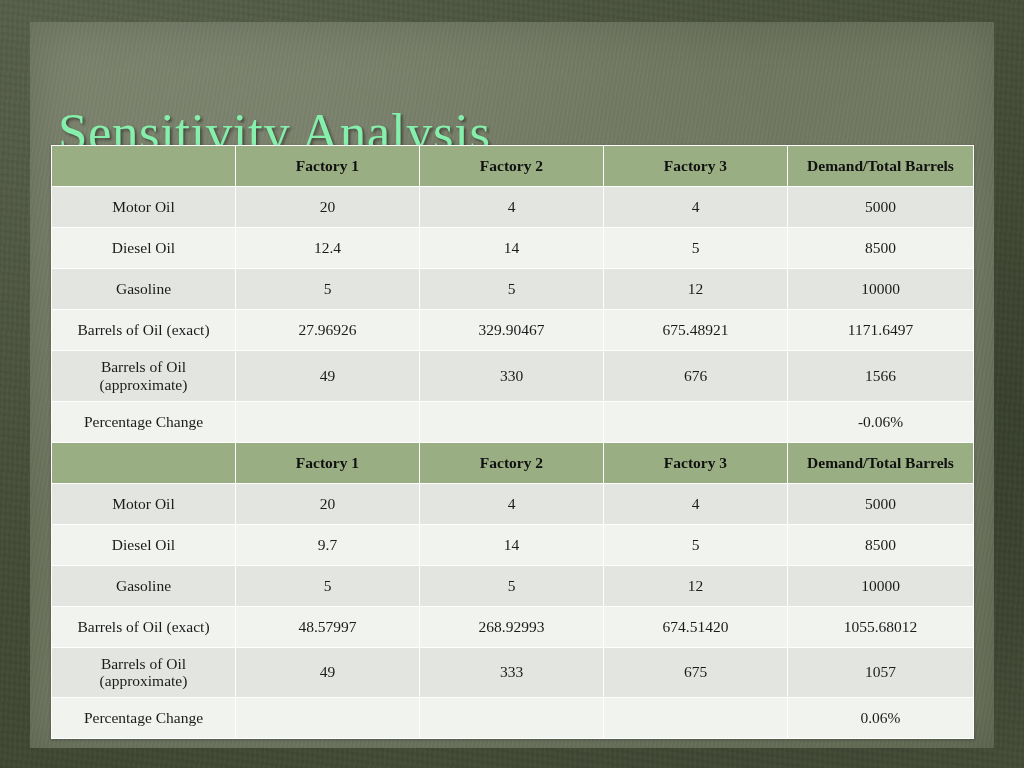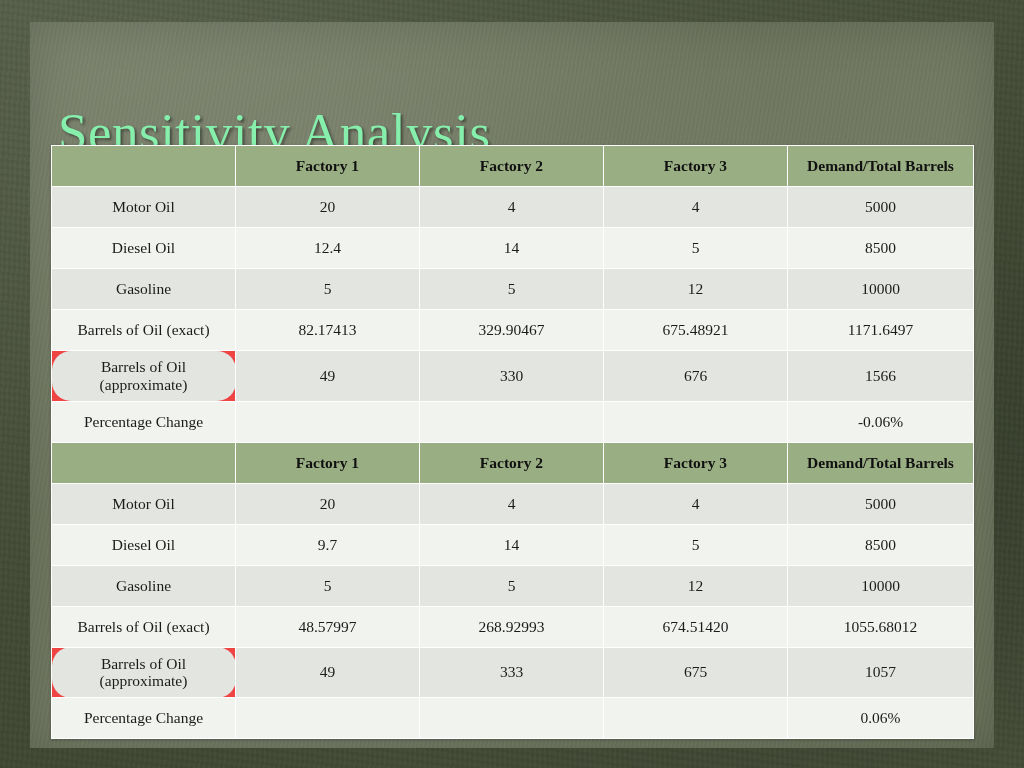--- a/index.html
+++ b/index.html
@@ -64,21 +64,21 @@
 
   .table-wrap {
     position: absolute;
     left: 51px; top: 145px;
     width: 922px;
   }
   table.data {
     border-collapse: collapse;
     width: 100%;
     table-layout: fixed;
-    background: #ef4444;
+    background: #be185d;
     box-shadow: 0 1px 3px rgba(0,0,0,0.25);
   }
   table.data col.c0 { width: 184px; }
   table.data col.c1 { width: 184px; }
   table.data col.c2 { width: 184px; }
   table.data col.c3 { width: 184px; }
   table.data col.c4 { width: 186px; }
 
   table.data td, table.data th {
     border: 1px solid #ffffff;
@@ -92,21 +92,21 @@
   tr.hdr td {
     background: #9aae83;
     font-weight: bold;
     font-size: 15.5px;
     color: #111;
   }
   tr.hdr td.corner { background: #9aae83; }
   tr.band-a td { background: #e3e6e0; text-align: center; }
   tr.band-b td { background: #f1f3ef; }
   td.rowlabel { }
-  td.two-line { line-height: 1.15; border-radius: 19px; }
+  td.two-line { line-height: 1.15; }
 </style>
 </head>
 <body>
 
 <div class="slide-bg"></div>
 
 <div class="paper"></div>
 
 <h1 class="title">Sensitivity Analysis</h1>
 
@@ -144,21 +144,21 @@
       </tr>
       <tr class="band-a">
         <td class="rowlabel">Gasoline</td>
         <td>5</td>
         <td>5</td>
         <td>12</td>
         <td>10000</td>
       </tr>
       <tr class="band-b">
         <td class="rowlabel">Barrels of Oil (exact)</td>
-        <td>82.17413</td>
+        <td>27.96926</td>
         <td>329.90467</td>
         <td>675.48921</td>
         <td>1171.6497</td>
       </tr>
       <tr class="band-a">
         <td class="rowlabel two-line">Barrels of Oil (approximate)</td>
         <td>49</td>
         <td>330</td>
         <td>676</td>
         <td>1566</td>

